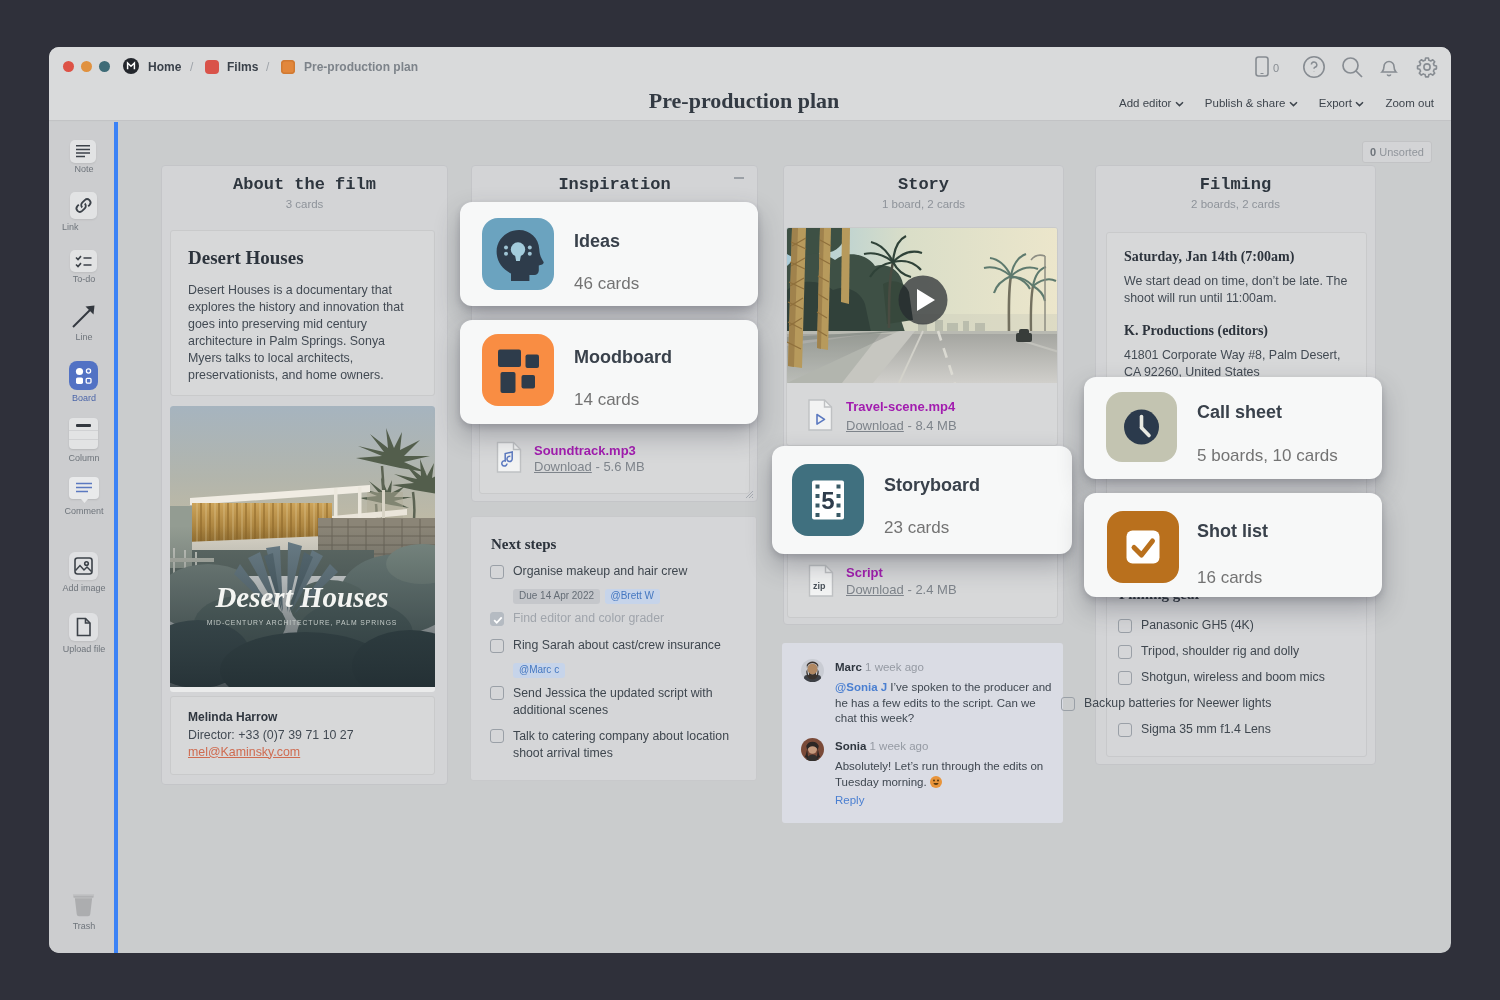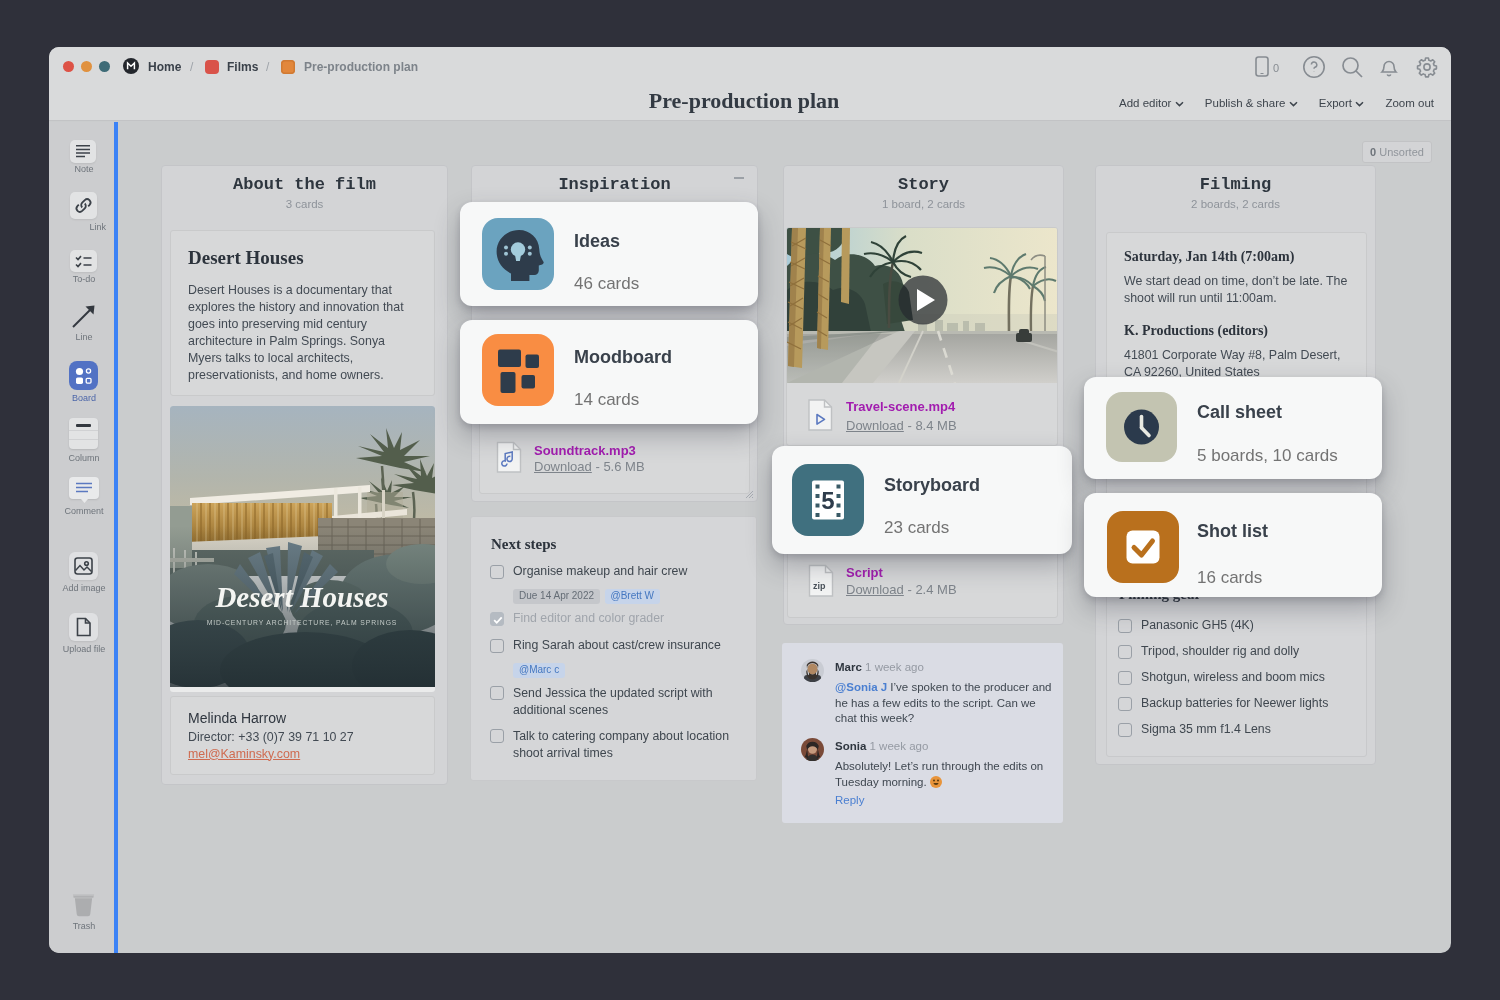--- a/index.html
+++ b/index.html
@@ -100,21 +100,21 @@
           <path d="M6 5.8h14M6 9.4h14M6 13h14M6 16.6h9"></path>
         </svg>
     </div>
     <div class="abs" style="left:13px;top:42px;width:44px;text-align:center">Note</div>
     <div class="abs" style="left:21px;top:70px;width:27px;height:27px;background:#e2e3e4;border-radius:5px;box-shadow:0 1px 2px rgba(0,0,0,.08)">
       <svg width="27" height="27" viewBox="0 0 27 27" fill="none" stroke="#3c4249" stroke-width="1.8">
         <path d="M12.2 15.5 a3.4 3.4 0 0 1 0-4.8 l2.6-2.6 a3.4 3.4 0 0 1 4.8 4.8 l-1.4 1.4"></path>
         <path d="M14.8 11.5 a3.4 3.4 0 0 1 0 4.8 l-2.6 2.6 a3.4 3.4 0 0 1-4.8-4.8 l1.4-1.4"></path>
       </svg>
     </div>
-    <div class="abs" style="left:13px;top:100px;width:44px;text-align:right">Link</div>
+    <div class="abs" style="left:13px;top:100px;width:44px;text-align:left">Link</div>
     <div class="abs" style="left:21px;top:128px;width:27px;height:22px;background:#e2e3e4;border-radius:5px;box-shadow:0 1px 2px rgba(0,0,0,.08)">
       <svg width="27" height="22" viewBox="0 0 27 22" fill="none" stroke="#3c4249" stroke-width="1.6">
           <path d="M6 7.5 l2 2 3-3.4 M13.5 8h8 M6 14.5 l2 2 3-3.4 M13.5 15h8"></path>
         </svg>
     </div>
     <div class="abs" style="left:13px;top:152px;width:44px;text-align:center">To-do</div>
     <svg class="abs" style="left:21px;top:180px" width="28" height="28" viewBox="0 0 28 28">
         <path d="M3 25 L23 5" stroke="#33383f" stroke-width="2"></path>
         <path d="M15.5 4.5 L24.5 3.5 L23.5 12.5 z" fill="#33383f"></path>
       </svg>
@@ -258,21 +258,21 @@
         <ellipse cx="28" cy="248" rx="52" ry="34" fill="#46575a"></ellipse>
         <ellipse cx="135" cy="264" rx="85" ry="38" fill="#3d4e50"></ellipse>
         <ellipse cx="240" cy="260" rx="58" ry="36" fill="#37484b"></ellipse>
         <rect x="0" y="120" width="265" height="161" fill="url(#dfade)"></rect>
 
         <text x="132" y="201" text-anchor="middle" font-family="Liberation Serif" font-style="italic" font-weight="bold" font-size="29" fill="#f4f5f2">Desert Houses</text>
         <text x="132" y="219" text-anchor="middle" font-family="Liberation Sans" font-size="6.8" letter-spacing="0.9" fill="#c4cbc8">MID-CENTURY ARCHITECTURE, PALM SPRINGS</text>
       </svg>
     </div>
     <div class="card" style="left:121px;top:649px;width:265px;height:79px;padding:13px 17px">
-      <div style="font-size:14px;font-weight:normal;color:#2f363f">Melinda Harrow</div>
+      <div style="font-size:12px;font-weight:bold;color:#2f363f">Melinda Harrow</div>
       <div class="body14" style="line-height:16.5px;margin-top:3px">Director: +33 (0)7 39 71 10 27<br><span style="color:#cf6b50;text-decoration:underline">mel@Kaminsky.com</span></div>
     </div>
 
     <div class="col" style="left:422px;top:118px;width:287px;height:337px"></div>
     <div class="coltitle" style="left:422px;top:128px;width:287px">Inspiration</div>
     <div class="abs" style="left:685px;top:130px;width:10px;height:2px;background:#9ba0a6"></div>
     <div class="card" style="left:430px;top:373px;width:271px;height:74px"></div>
     <svg class="abs" style="left:447px;top:394px" width="26" height="33" viewBox="0 0 26 33">
       <path d="M1.5 1.5 h16 l7 7 v22.5 h-23 z" fill="#f2f3f3" stroke="#bfc1c3" stroke-width="1.4"></path>
       <path d="M17.5 1.5 v7 h7" fill="none" stroke="#bfc1c3" stroke-width="1.4"></path>
@@ -459,21 +459,21 @@
       <div class="body14" style="margin-top:8px;white-space:nowrap">We start dead on time, don’t be late. The<br>shoot will run until 11:00am.</div>
       <div class="serifh" style="font-size:14px;margin-top:16px">K. Productions (editors)</div>
       <div class="body14" style="margin-top:8px;white-space:nowrap">41801 Corporate Way #8, Palm Desert,<br>CA 92260, United States</div>
     </div>
     <div class="gcard" style="left:1057px;top:513px;width:261px;height:197px">
       <div class="serifh" style="position:absolute;left:12px;top:25px;font-size:15px">Filming gear</div>
     </div>
     <div class="todo" style="left:1069px;top:571px;white-space:nowrap"><span class="cbx"></span>Panasonic GH5 (4K)</div>
     <div class="todo" style="left:1069px;top:597px;white-space:nowrap"><span class="cbx"></span>Tripod, shoulder rig and dolly</div>
     <div class="todo" style="left:1069px;top:623px;white-space:nowrap"><span class="cbx"></span>Shotgun, wireless and boom mics</div>
-    <div class="todo" style="left:1069px;top:649px;white-space:nowrap"><span class="cbx"></span>Backup batteries for Neewer lights</div>
+    <div class="todo" style="left:1012px;top:649px;white-space:nowrap"><span class="cbx"></span>Backup batteries for Neewer lights</div>
     <div class="todo" style="left:1069px;top:675px;white-space:nowrap"><span class="cbx"></span>Sigma 35 mm f1.4 Lens</div>
 
     <div class="float" style="left:411px;top:155px;width:298px;height:104px">
       <div class="ficon" style="left:22px;top:16px;width:72px;height:72px;background:#6ba3bf">
         <svg width="72" height="72" viewBox="0 0 72 72" id="ic-ideas">
   <path fill="#2e3c4b" d="M37 12 C48 12 56.8 20 57.3 31.5 C57.6 37 59.3 40.5 61.3 43.4 C62.1 44.6 61.6 46 60.2 46.4 L56.8 47.4 V52.4 C56.8 54.9 54.8 56.9 52.3 56.9 H47.4 V63 H29 V55.4 C20.6 51.4 14.6 43.4 14.6 33.6 C14.6 21.7 24.7 12 37 12 Z"></path>
   <circle cx="36" cy="31.5" r="7.2" fill="#a3ccdc"></circle>
   <path d="M33.2 38 h5.6 l-.9 5 h-3.8 z" fill="#a3ccdc"></path>
   <circle cx="24" cy="29.5" r="2" fill="#9fc4d4"></circle>
   <circle cx="24" cy="35.8" r="2" fill="#9fc4d4"></circle>

